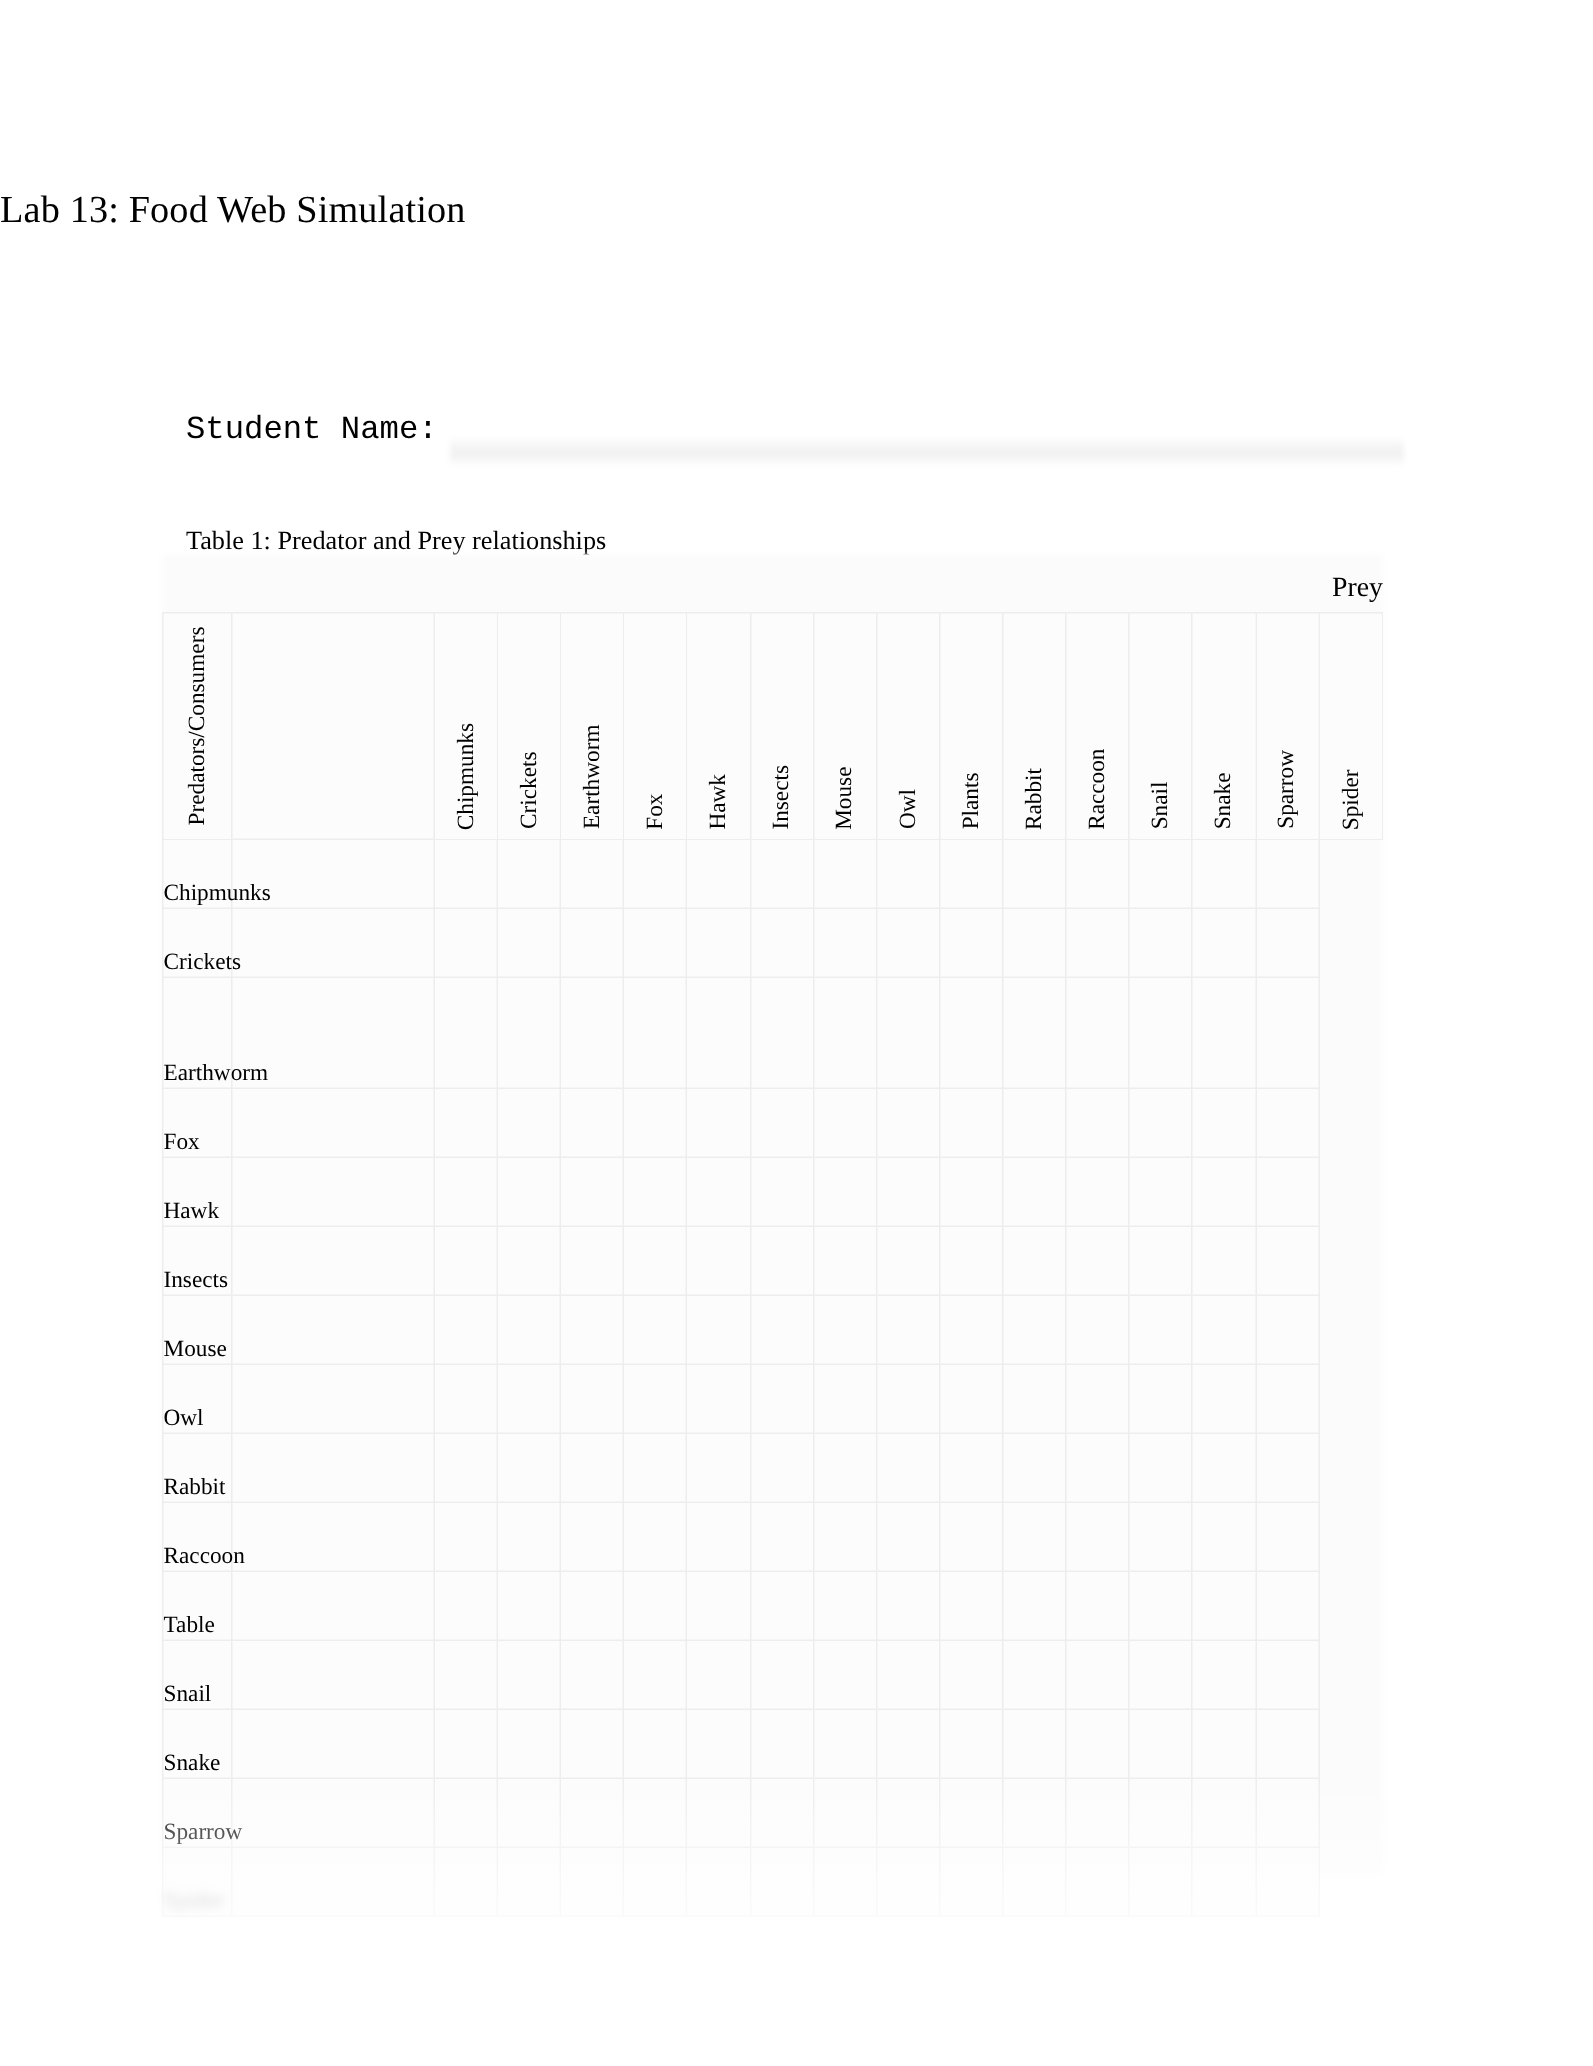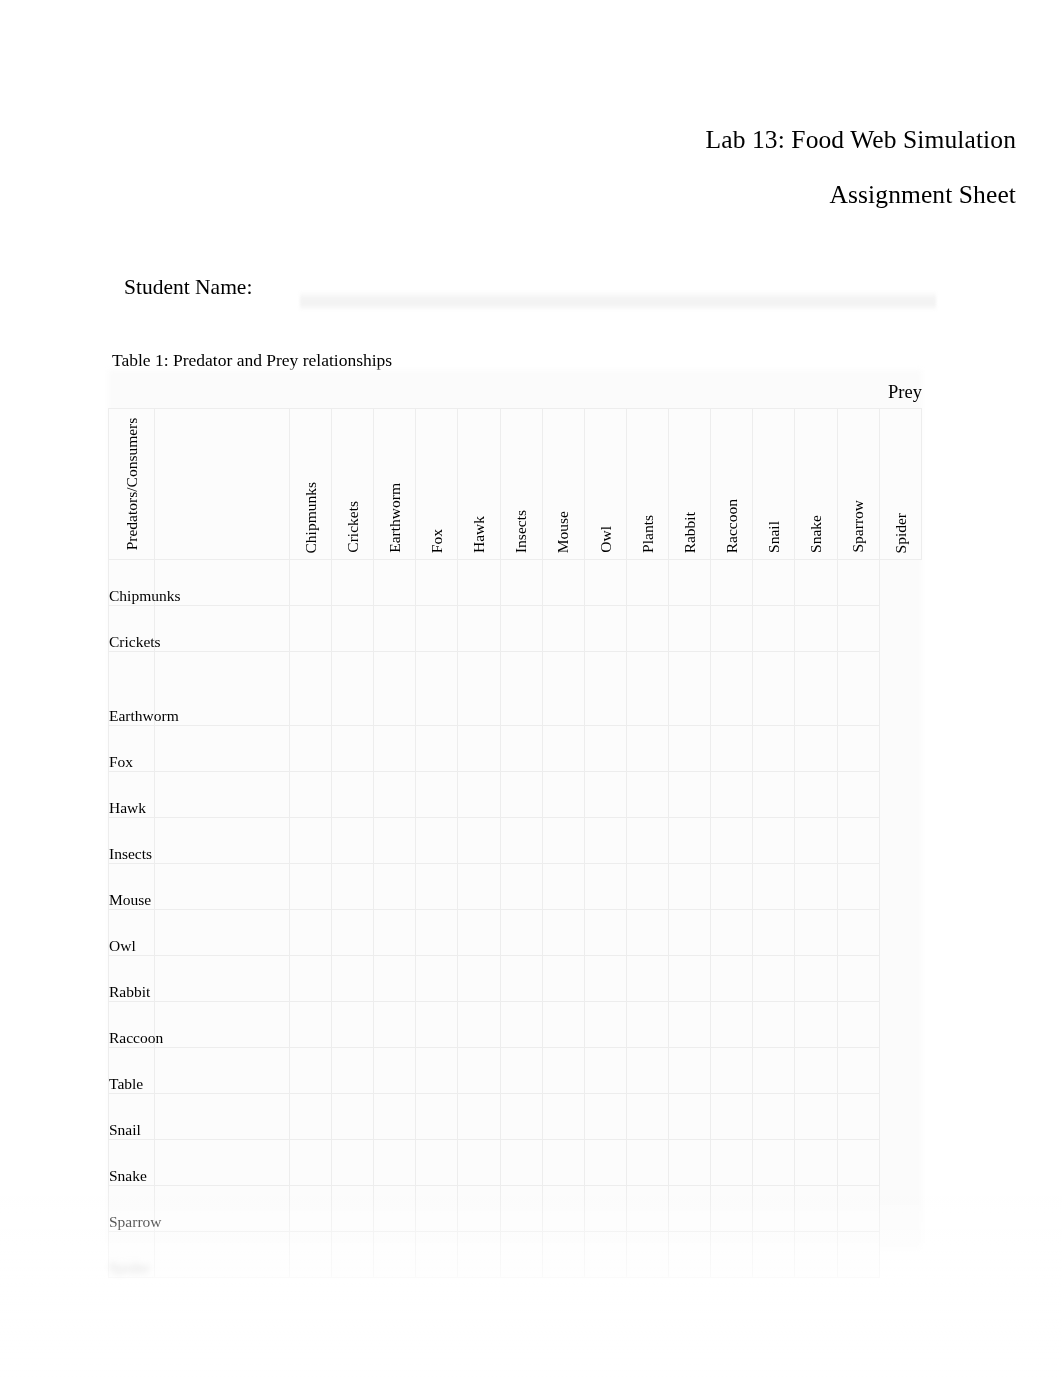--- a/index.html
+++ b/index.html
@@ -22,21 +22,21 @@
     width: 1062px;
     height: 1377px;
     background: #ffffff;
   }
 
   
   .doc-title {
     position: absolute;
     left: 0;
     width: 1016px;
-    text-align: right;
+    text-align: left;
     font-size: 25.5px;
     line-height: 1.2;
     letter-spacing: 0.1px;
   }
   #title-line-1 { top: 125px; }
   #title-line-2 { top: 180px; }
 
   
   .student-row {
     position: absolute;
@@ -44,39 +44,40 @@
     top: 275px;
     width: 820px;
     height: 40px;
   }
   .student-label {
     position: absolute;
     left: 0;
     top: 0;
     font-size: 21.5px;
     white-space: nowrap;
+    font-family: Liberation Mono, monospace;
   }
   .student-blank {
     position: absolute;
     left: 176px;
     top: 16px;
     width: 636px;
     height: 20px;
     background: linear-gradient(to bottom,
         rgba(250,250,250,0) 0%,
         rgba(243,243,243,0.95) 35%,
         rgba(241,241,241,0.95) 65%,
         rgba(250,250,250,0) 100%);
     filter: blur(1.6px);
   }
 
   
   .table-caption {
     position: absolute;
-    left: 112px;
+    left: 124px;
     top: 350px;
     font-size: 17.5px;
     white-space: nowrap;
   }
 
   
   .table-wrap {
     position: absolute;
     left: 108px;
     top: 370px;
@@ -201,21 +202,20 @@
   }
   .blurred-soft { filter: blur(0.35px); }
 </style>
 </head>
 <body>
 
 <div class="page">
 
   <div class="doc-title" id="title-line-1">Lab 13: Food Web Simulation</div>
 
-  <div class="doc-title" id="title-line-2">Assignment Sheet</div>
 
   <div class="student-row">
     <span class="student-label">Student Name:</span>
     <span class="student-blank" title=""></span>
   </div>
 
   <div class="table-caption">Table 1: Predator and Prey relationships</div>
 
   <div class="table-wrap">
     <div class="table-tint"></div>

